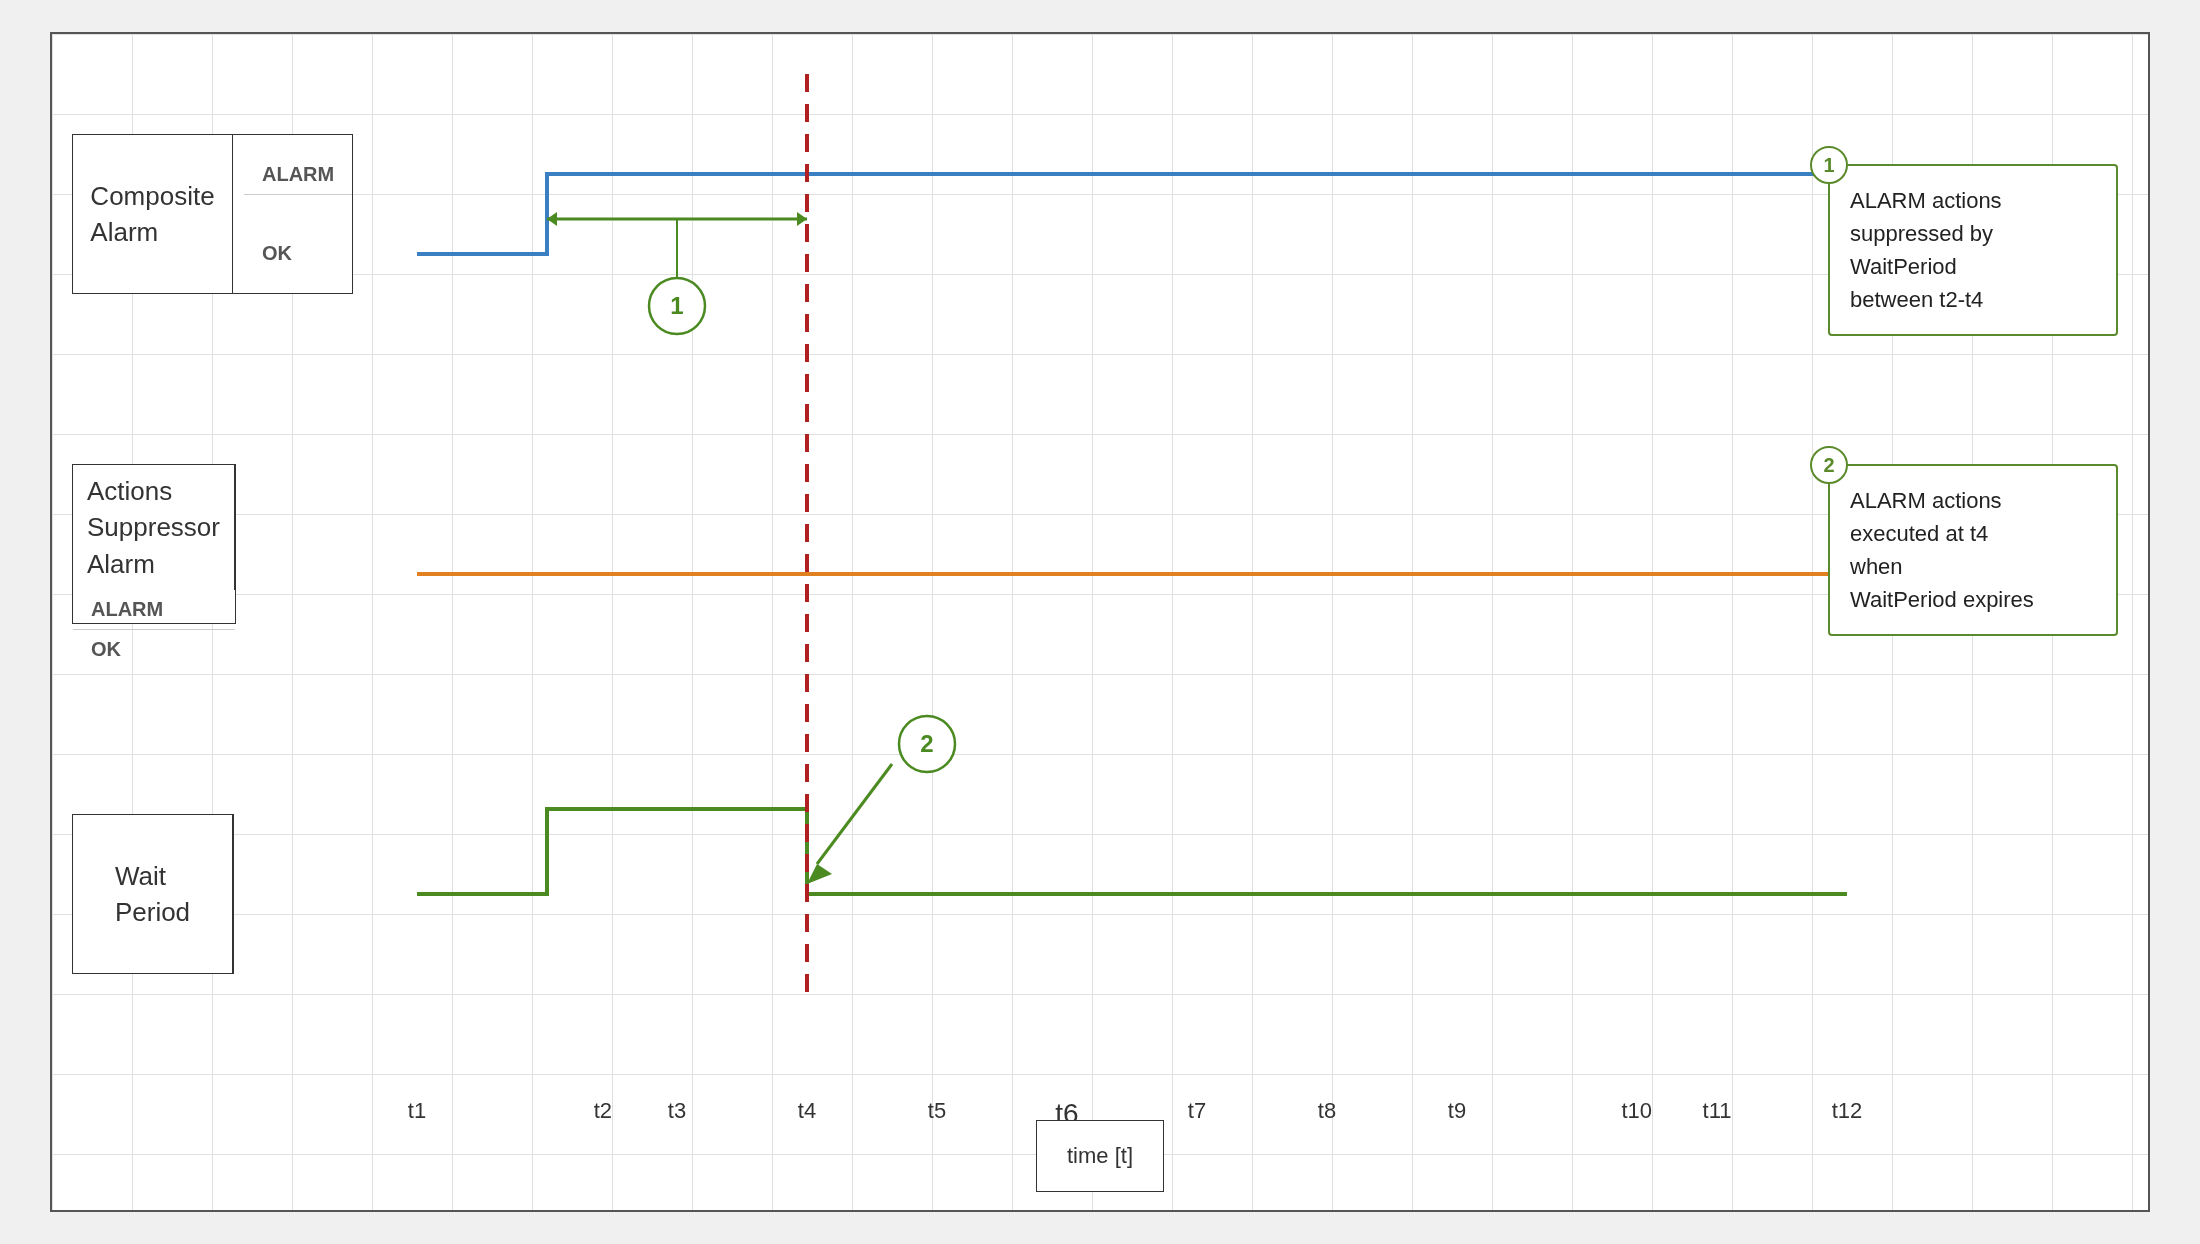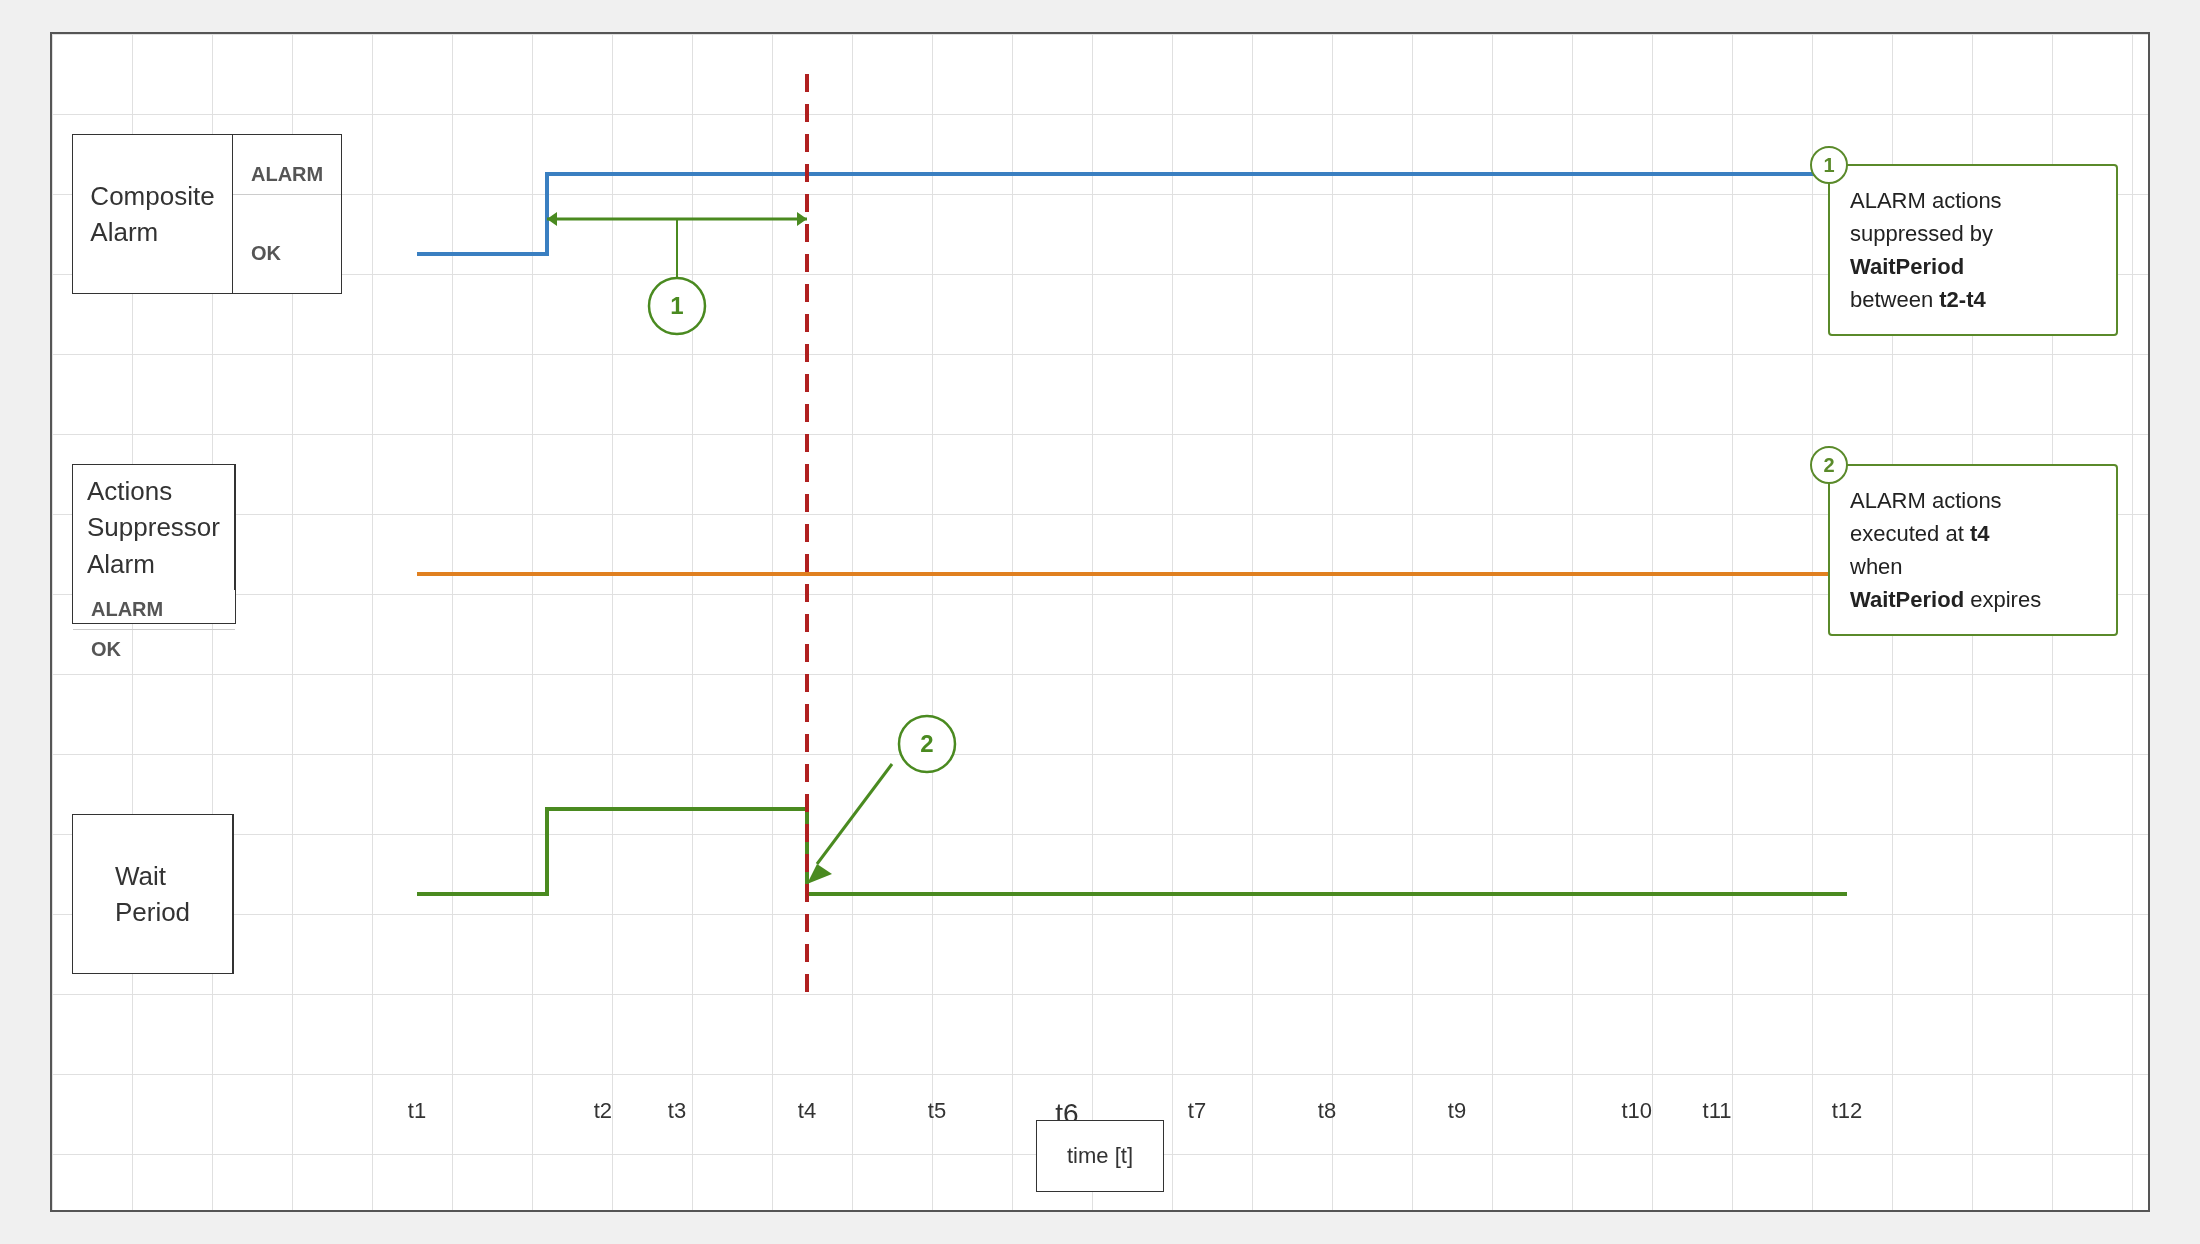--- a/index.html
+++ b/index.html
@@ -96,30 +96,30 @@
       border: 2.5px solid #5a8a2a;
       background: #fff;
       display: flex;
       align-items: center;
       justify-content: center;
       font-size: 20px;
       font-weight: bold;
       color: #5a8a2a;
     }
     .annotation-box b {
-      font-weight: bold;
+      font-weight: normal;
     }
   </style>
 </head>
 <body>
 
 <div class="diagram-container">
   <div class="grid-bg"></div>
 
-  <div class="label-box" style="top:100px; left:20px; height:160px; flex-direction:row;">
+  <div class="label-box" style="top:100px; left:20px; height:160px; flex-direction:row;gap:11px;">
     <div class="box-title" style="font-size:26px; line-height:1.4;">
       Composite<br>Alarm
     </div>
     <div class="states">
       <div class="state-label">ALARM</div>
       <div class="state-label">OK</div>
     </div>
   </div>
 
   <div class="label-box" style="top:430px; left:20px; height:160px; ">

